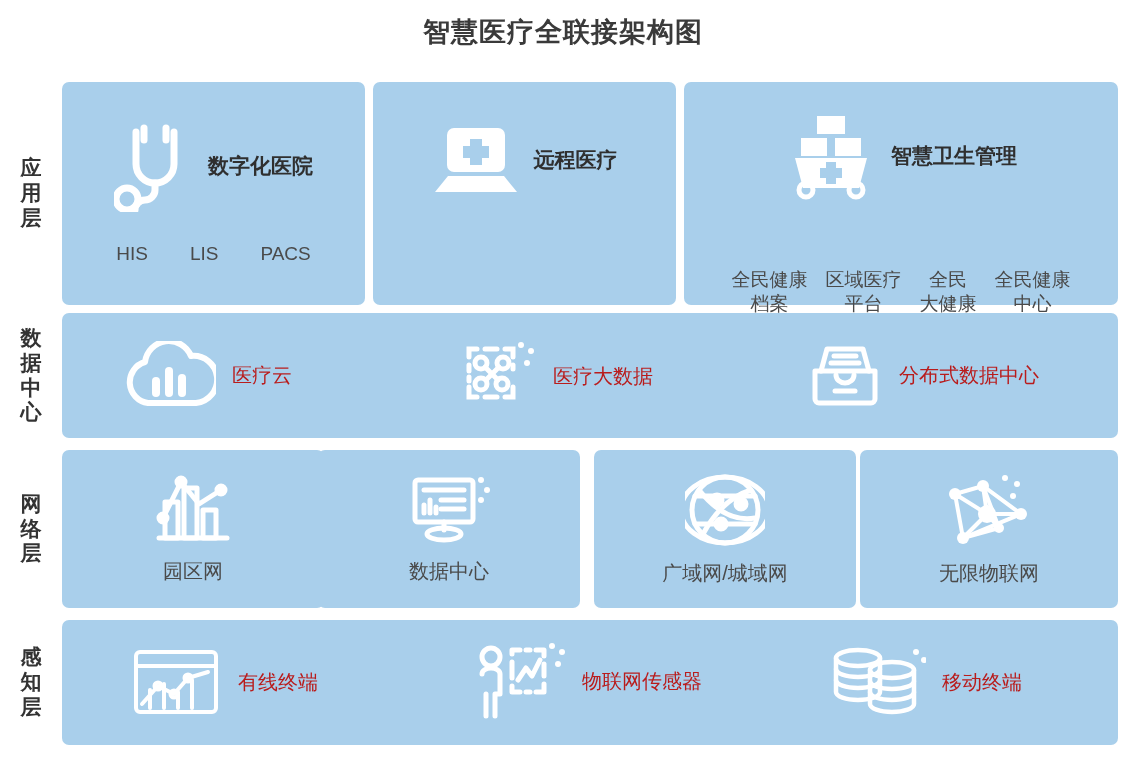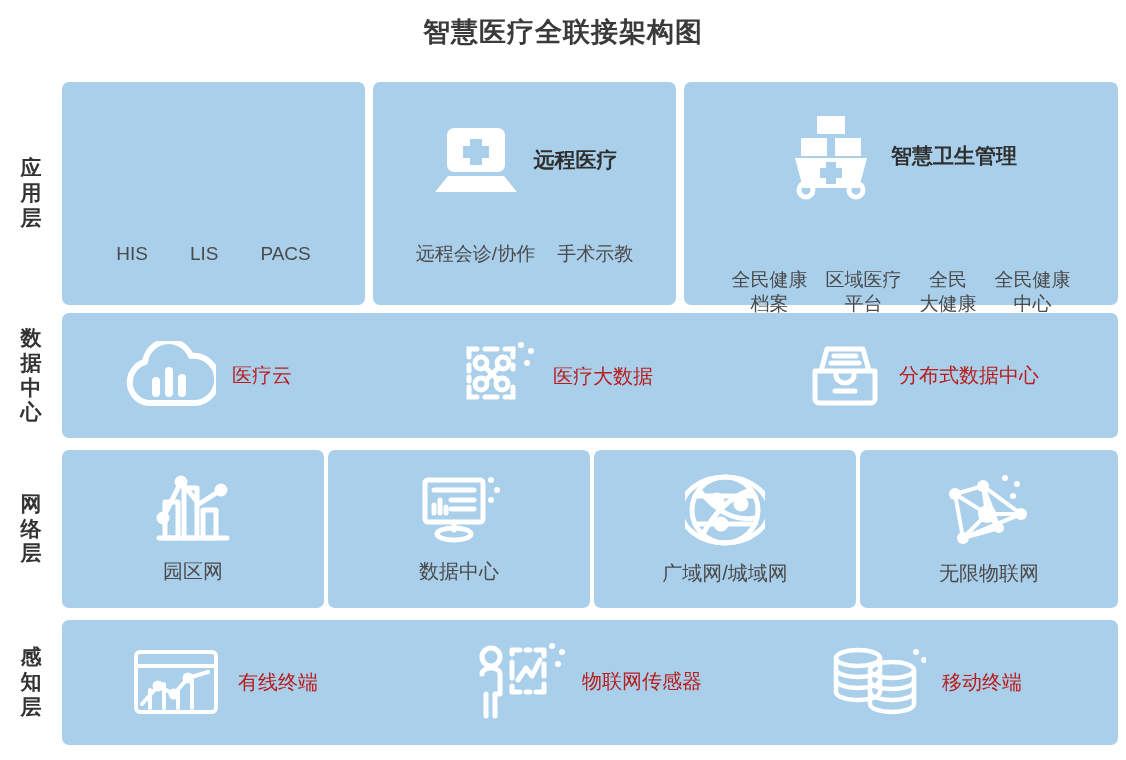--- a/index.html
+++ b/index.html
@@ -162,20 +162,34 @@
       <span style="display: block;">感</span>
       <span style="display: block;">知</span>
       <span style="display: block;">层</span>
     </span>
 </div>
 
 <div class="row" style="top:82px;left:62px;width:1056px;height:223px;">
 
   <div class="card" style="left:0px;top:0px;width:303px;height:223px;">
     <div class="card-inner">
+      <div class="headgroup" style="top:38px;">
+        <span>
+          <svg width="80" height="92" viewBox="0 0 80 92">
+            <g fill="none" stroke="#ffffff" stroke-width="7" stroke-linecap="round" stroke-linejoin="round">
+              <path d="M30 8 L30 20"></path>
+              <path d="M52 8 L52 20"></path>
+              <path d="M22 12 L22 44 a19 19 0 0 0 38 0 L60 12"></path>
+              <path d="M41 63 L41 70 a10 10 0 0 1 -10 10 a10 10 0 0 0 -10 10"></path>
+              <circle cx="13" cy="79" r="11"></circle>
+            </g>
+          </svg>
+        </span>
+        <span class="card-title">数字化医院</span>
+      </div>
       <div class="sub-row" style="top:160px; gap:42px;">
         <span class="sub-item">
           <span>HIS</span>
         </span>
         <span class="sub-item">
           <span>LIS</span>
         </span>
         <span class="sub-item">
           <span>PACS</span>
         </span>
@@ -188,28 +202,20 @@
       <div class="headgroup" style="top:42px;">
         <span>
           <svg width="88" height="72" viewBox="0 0 88 72">
             <rect x="15" y="4" width="58" height="44" rx="7" fill="#ffffff"></rect>
             <rect x="38" y="15" width="12" height="26" fill="#a9cfeb"></rect>
             <rect x="31" y="22" width="26" height="12" fill="#a9cfeb"></rect>
             <path d="M16 52 L72 52 L85 68 L3 68 Z" fill="#ffffff"></path>
           </svg>
         </span>
         <span class="card-title">远程医疗</span>
-      </div>
-      <div class="sub-row" style="top:160px; gap:22px;">
-        <span class="sub-item">
-          <span>远程会诊/协作</span>
-        </span>
-        <span class="sub-item">
-          <span>手术示教</span>
-        </span>
       </div>
     </div>
   </div>
 
   <div class="card" style="left:622px;top:0px;width:434px;height:223px;">
     <div class="card-inner">
       <div class="headgroup" style="top:30px;">
         <span>
           <svg width="92" height="88" viewBox="0 0 92 88">
             <rect x="32" y="4" width="28" height="18" fill="#ffffff"></rect>
@@ -327,21 +333,21 @@
               <circle cx="30" cy="10" r="4" fill="#ffffff"></circle>
               <circle cx="70" cy="18" r="4" fill="#ffffff"></circle>
             </g>
           </svg>
         </span>
         <span class="lbl">园区网</span>
       </div>
     </div>
   </div>
 
-  <div class="card" style="left:266px;top:0px;width:262px;height:158px;">
+  <div class="card" style="left:256px;top:0px;width:262px;height:158px;">
     <div class="card-inner">
       <div class="vitem" style="top:22px;">
         <span>
           <svg width="84" height="76" viewBox="0 0 84 76">
             <g fill="none" stroke="#ffffff" stroke-width="5" stroke-linecap="round" stroke-linejoin="round">
               <rect x="8" y="8" width="58" height="42" rx="3"></rect>
               <path d="M17 18 L57 18"></path>
               <path d="M34 28 L57 28"></path>
               <path d="M34 37 L57 37"></path>
               <path d="M17 41 L17 33"></path>

